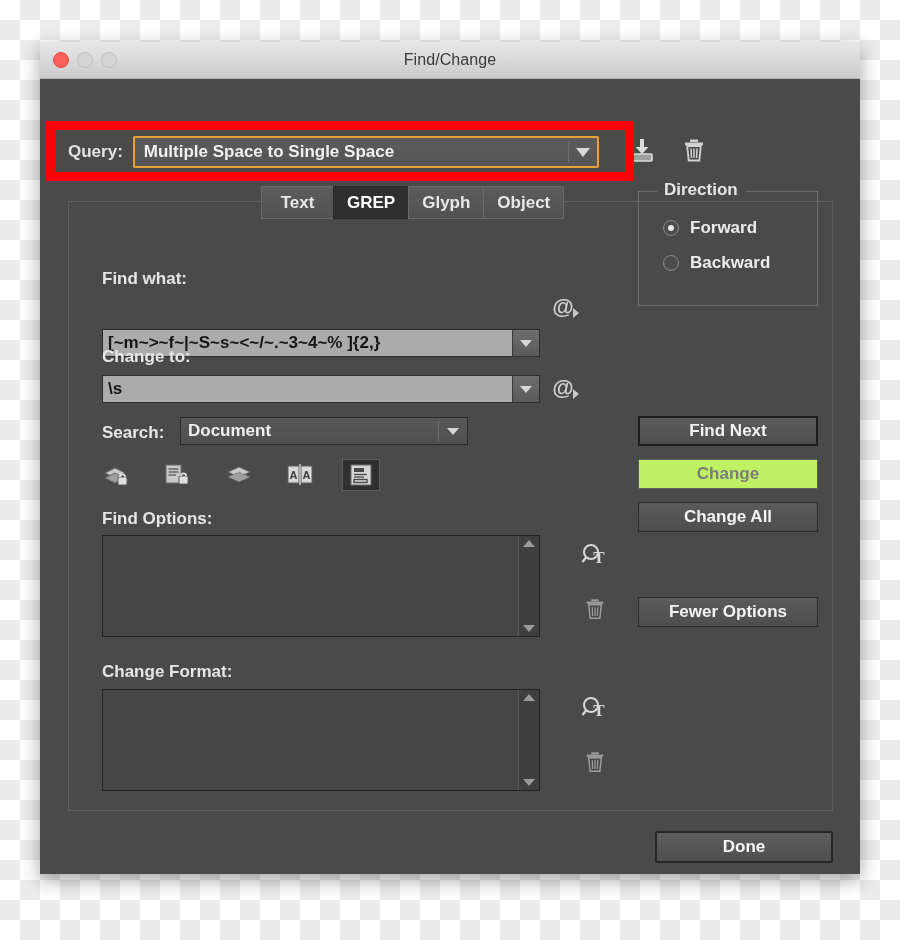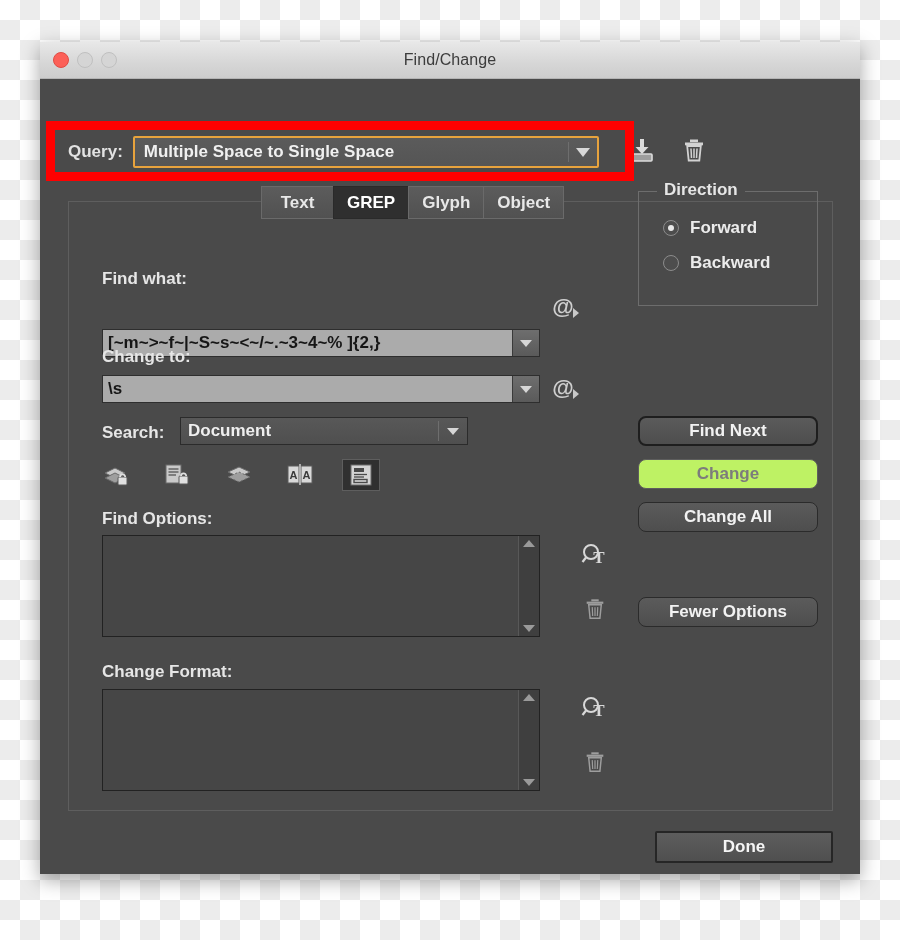--- a/index.html
+++ b/index.html
@@ -351,21 +351,21 @@
     color: #ececec;
   }
 
   
   .abtn {
     width: 180px;
     height: 30px;
     box-sizing: border-box;
     background: linear-gradient(to bottom, #5b5b5b, #4e4e4e);
     border: 1px solid #2b2b2b;
-    border-radius: 8px;
+    border-radius: 0;
     display: flex;
     align-items: center;
     justify-content: center;
     font-size: 17px;
     color: #f2f2f2;
   }
   .abtn.primary {
     border: 2px solid #1e1e1e;
   }
   .abtn.disabled {

